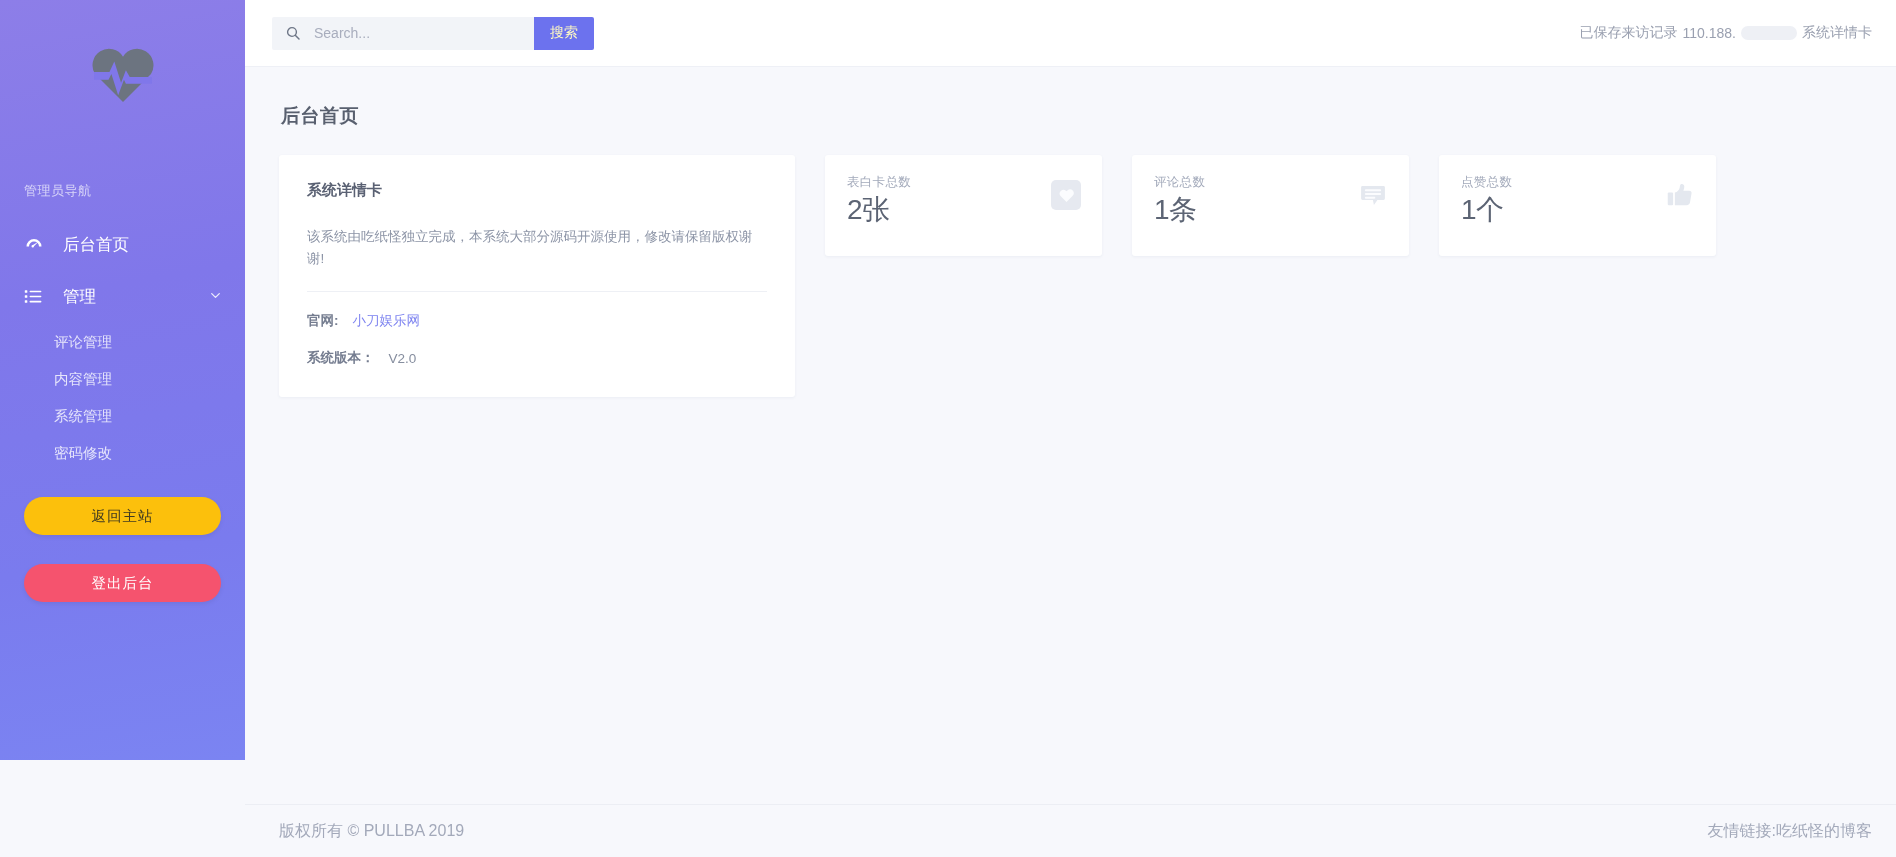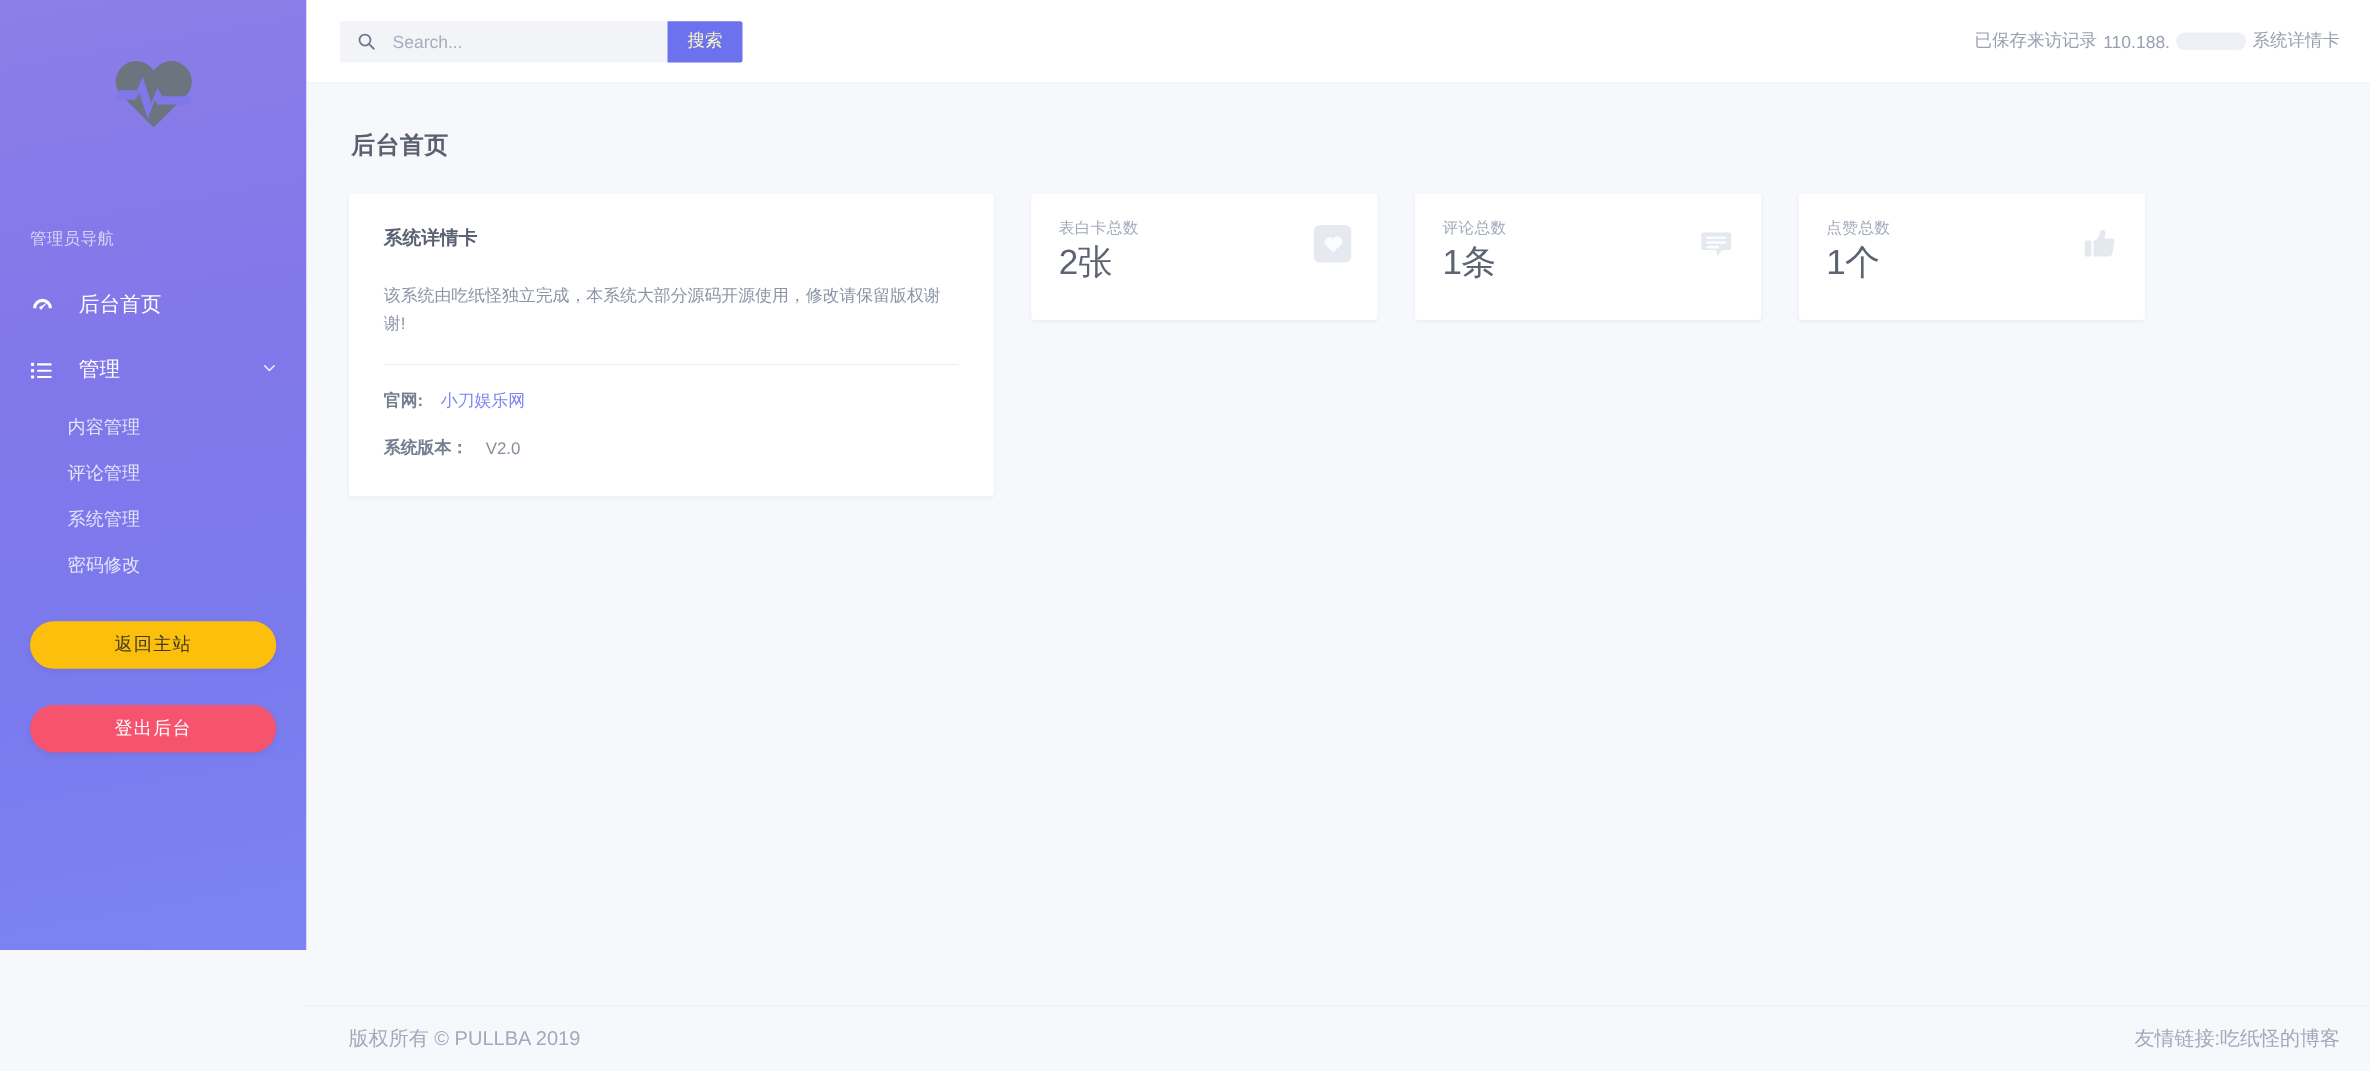--- a/index.html
+++ b/index.html
@@ -365,22 +365,22 @@
         </span>
         <span class="nav-label">管理</span>
         <span class="chevron">
           <svg width="13" height="13" viewBox="0 0 24 24" aria-hidden="true">
             <path d="M5 8.5 L12 15.5 L19 8.5" stroke="#fff" stroke-width="2.4" fill="none" stroke-linecap="round" stroke-linejoin="round"></path>
           </svg>
         </span>
       </div>
 
       <div class="submenu">
+        <span class="submenu-item">评论管理</span>
         <span class="submenu-item">内容管理</span>
-        <span class="submenu-item">评论管理</span>
         <span class="submenu-item">系统管理</span>
         <span class="submenu-item">密码修改</span>
       </div>
 
     </nav>
 
     <div class="side-btns">
       <button class="pill-btn btn-home">返回主站</button>
       <button class="pill-btn btn-logout">登出后台</button>
     </div>

